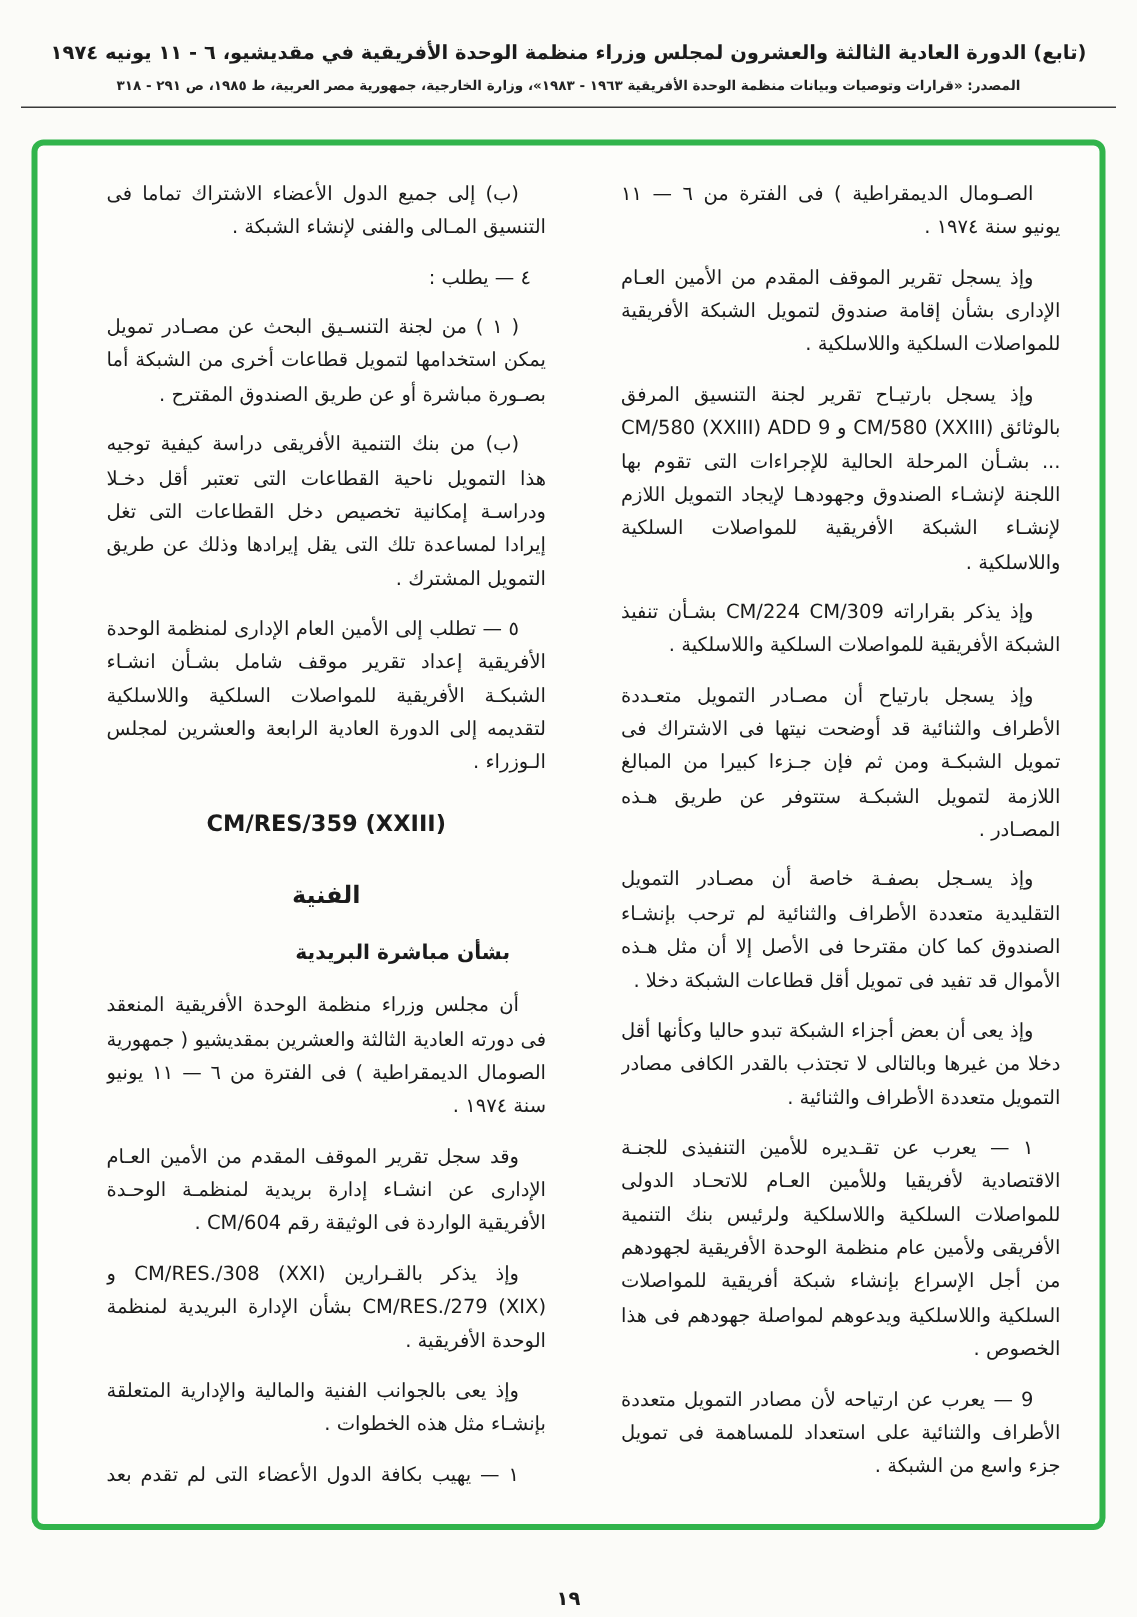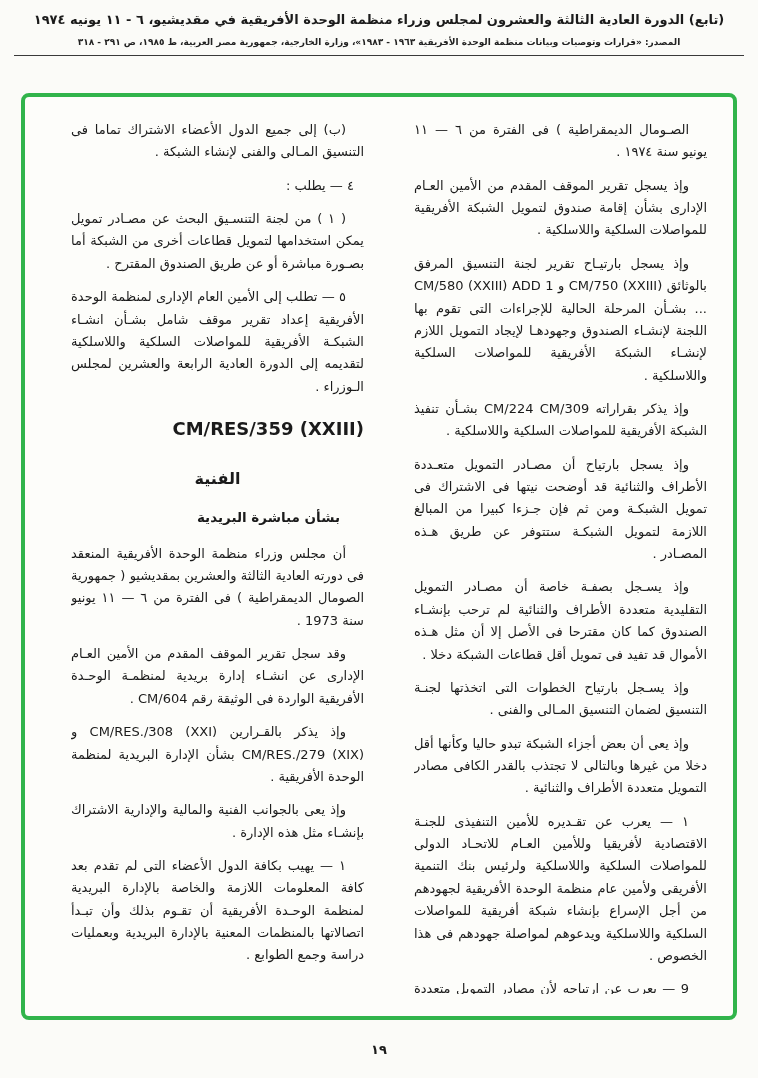--- a/index.html
+++ b/index.html
@@ -14,20 +14,21 @@
     position: relative;
     width: 758px; height: 1078px;
     overflow: hidden;
   }
 
   
   .header {
     padding-top: 12px;
     text-align: center;
     direction: rtl;
+    margin-top: 16px;
   }
   .header-title {
     font-size: 13px;
     font-weight: bold;
     padding: 0 30px;
   }
   .header-source {
     font-size: 9px;
     font-weight: bold;
     margin-top: 10px;
@@ -68,44 +69,44 @@
   .para {
     margin: 0 0 11px 0;
     text-indent: 18px;
   }
   .clause-head {
     font-weight: normal;
     text-indent: 10px;
   }
   .doc-ref {
     direction: ltr;
-    text-align: right;
+    text-align: center;
     unicode-bidi: embed;
     font-weight: bold;
-    font-size: 18px;
+    font-size: 15px;
     margin: 16px 0 20px 0;
   }
   .res-heading {
     text-align: center;
     font-size: 16px;
     font-weight: bold;
     margin: 8px 0 14px 0;
   }
   .res-subheading {
     font-size: 13.5px;
     font-weight: bold;
     text-align: right;
     padding-right: 24px;
     margin: 0 0 13px 0;
   }
 
   
   .footer {
     position: absolute;
-    bottom: 20px; left: 0;
+    bottom: 4px; left: 0;
     width: 100%;
     text-align: center;
   }
   .page-number {
     font-size: 13px;
     font-weight: bold;
     letter-spacing: 2px;
   }
 </style>
 </head>
@@ -118,44 +119,44 @@
     <div class="header-source">المصدر: «قرارات وتوصيات وبيانات منظمة الوحدة الأفريقية ١٩٦٣ - ١٩٨٣»، وزارة الخارجية، جمهورية مصر العربية، ط ١٩٨٥، ص ٢٩١ - ٣١٨</div>
     <div class="header-rule"></div>
   </div>
 
   <div class="frame">
     <div class="columns">
 
       <div class="col">
         <p class="para">الصـومال الديمقراطية ) فى الفترة من ٦ — ١١ يونيو سنة ١٩٧٤ .</p>
         <p class="para">وإذ يسجل تقرير الموقف المقدم من الأمين العـام الإدارى بشأن إقامة صندوق لتمويل الشبكة الأفريقية للمواصلات السلكية واللاسلكية .</p>
-        <p class="para">وإذ يسجل بارتيـاح تقرير لجنة التنسيق المرفق بالوثائق CM/750 (XXIII) و CM/580 (XXIII) ADD 1 ... بشـأن المرحلة الحالية للإجراءات التى تقوم بها اللجنة لإنشـاء الصندوق وجهودهـا لإيجاد التمويل اللازم لإنشـاء الشبكة الأفريقية للمواصلات السلكية واللاسلكية .</p>
+        <p class="para">وإذ يسجل بارتيـاح تقرير لجنة التنسيق المرفق بالوثائق CM/580 (XXIII) و CM/580 (XXIII) ADD 9 ... بشـأن المرحلة الحالية للإجراءات التى تقوم بها اللجنة لإنشـاء الصندوق وجهودهـا لإيجاد التمويل اللازم لإنشـاء الشبكة الأفريقية للمواصلات السلكية واللاسلكية .</p>
         <p class="para">وإذ يذكر بقراراته CM/224 CM/309 بشـأن تنفيذ الشبكة الأفريقية للمواصلات السلكية واللاسلكية .</p>
         <p class="para">وإذ يسجل بارتياح أن مصـادر التمويل متعـددة الأطراف والثنائية قد أوضحت نيتها فى الاشتراك فى تمويل الشبكـة ومن ثم فإن جـزءا كبيرا من المبالغ اللازمة لتمويل الشبكـة ستتوفر عن طريق هـذه المصـادر .</p>
         <p class="para">وإذ يسـجل بصفـة خاصة أن مصـادر التمويل التقليدية متعددة الأطراف والثنائية لم ترحب بإنشـاء الصندوق كما كان مقترحا فى الأصل إلا أن مثل هـذه الأموال قد تفيد فى تمويل أقل قطاعات الشبكة دخلا .</p>
-        <p class="para">وإذ يسـجل بارتياح الخطوات التى اتخذتها لجنـة التنسيق لضمان التنسيق المـالى والفنى .</p>
         <p class="para">وإذ يعى أن بعض أجزاء الشبكة تبدو حاليا وكأنها أقل دخلا من غيرها وبالتالى لا تجتذب بالقدر الكافى مصادر التمويل متعددة الأطراف والثنائية .</p>
         <p class="para">١ — يعرب عن تقـديره للأمين التنفيذى للجنـة الاقتصادية لأفريقيا وللأمين العـام للاتحـاد الدولى للمواصلات السلكية واللاسلكية ولرئيس بنك التنمية الأفريقى ولأمين عام منظمة الوحدة الأفريقية لجهودهم من أجل الإسراع بإنشاء شبكة أفريقية للمواصلات السلكية واللاسلكية ويدعوهم لمواصلة جهودهم فى هذا الخصوص .</p>
         <p class="para">9 — يعرب عن ارتياحه لأن مصادر التمويل متعددة الأطراف والثنائية على استعداد للمساهمة فى تمويل جزء واسع من الشبكة .</p>
         <p class="para clause-head">٣ — يطلب ملحا :</p>
 
       </div>
 
       <div class="col">
         <p class="para">(ب) إلى جميع الدول الأعضاء الاشتراك تماما فى التنسيق المـالى والفنى لإنشاء الشبكة .</p>
         <p class="para clause-head">٤ — يطلب :</p>
         <p class="para">( ١ ) من لجنة التنسـيق البحث عن مصـادر تمويل يمكن استخدامها لتمويل قطاعات أخرى من الشبكة أما بصـورة مباشرة أو عن طريق الصندوق المقترح .</p>
+        <p class="para">(ب) من بنك التنمية الأفريقى دراسة كيفية توجيه هذا التمويل ناحية القطاعات التى تعتبر أقل دخـلا ودراسـة إمكانية تخصيص دخل القطاعات التى تغل إيرادا لمساعدة تلك التى يقل إيرادها وذلك عن طريق التمويل المشترك .</p>
         <p class="para">٥ — تطلب إلى الأمين العام الإدارى لمنظمة الوحدة الأفريقية إعداد تقرير موقف شامل بشـأن انشـاء الشبكـة الأفريقية للمواصلات السلكية واللاسلكية لتقديمه إلى الدورة العادية الرابعة والعشرين لمجلس الـوزراء .</p>
         <p class="doc-ref">CM/RES/359 (XXIII)</p>
         <h2 class="res-heading">الفنية</h2>
         <h3 class="res-subheading">بشأن مباشرة البريدية</h3>
-        <p class="para">أن مجلس وزراء منظمة الوحدة الأفريقية المنعقد فى دورته العادية الثالثة والعشرين بمقديشيو ( جمهورية الصومال الديمقراطية ) فى الفترة من ٦ — ١١ يونيو سنة 1973 .</p>
+        <p class="para">أن مجلس وزراء منظمة الوحدة الأفريقية المنعقد فى دورته العادية الثالثة والعشرين بمقديشيو ( جمهورية الصومال الديمقراطية ) فى الفترة من ٦ — ١١ يونيو سنة ١٩٧٤ .</p>
         <p class="para">وقد سجل تقرير الموقف المقدم من الأمين العـام الإدارى عن انشـاء إدارة بريدية لمنظمـة الوحـدة الأفريقية الواردة فى الوثيقة رقم CM/604 .</p>
         <p class="para">وإذ يذكر بالقـرارين CM/RES./308 (XXI) و CM/RES./279 (XIX) بشأن الإدارة البريدية لمنظمة الوحدة الأفريقية .</p>
-        <p class="para">وإذ يعى بالجوانب الفنية والمالية والإدارية الاشتراك بإنشـاء مثل هذه الإدارة .</p>
+        <p class="para">وإذ يعى بالجوانب الفنية والمالية والإدارية المتعلقة بإنشـاء مثل هذه الخطوات .</p>
         <p class="para">١ — يهيب بكافة الدول الأعضاء التى لم تقدم بعد كافة المعلومات اللازمة والخاصة بالإدارة البريدية لمنظمة الوحـدة الأفريقية أن تقـوم بذلك وأن تبـدأ اتصالاتها بالمنظمات المعنية بالإدارة البريدية وبعمليات دراسة وجمع الطوابع .</p>
 
       </div>
 
     </div>
   </div>
 
   <div class="footer">
     <span class="page-number">١٩</span>
   </div>

